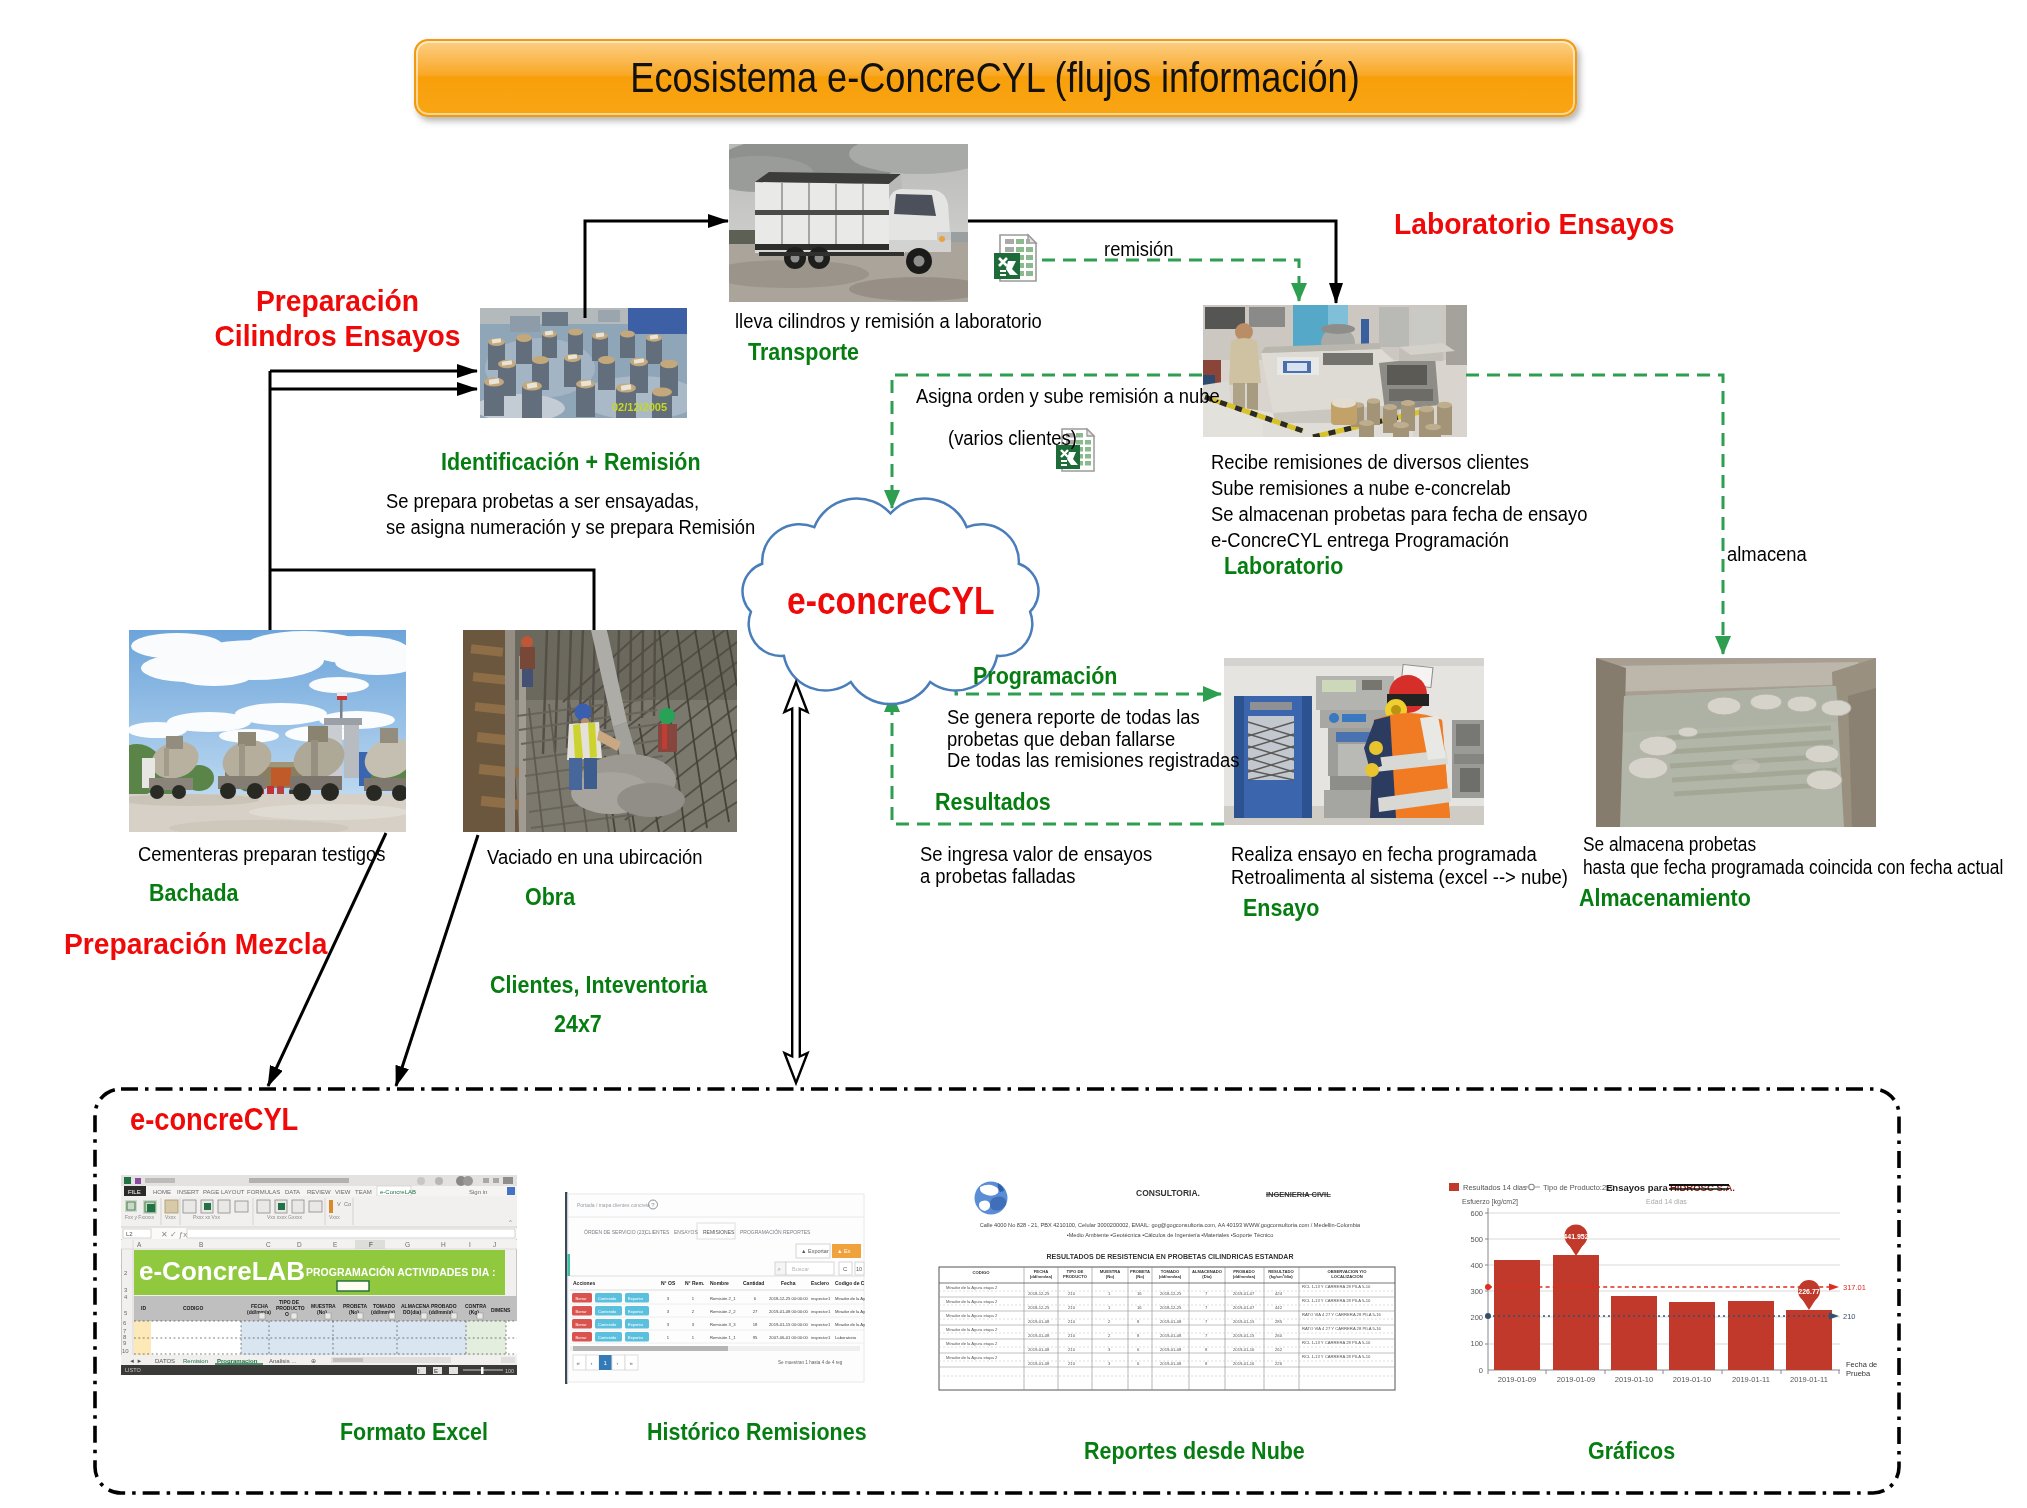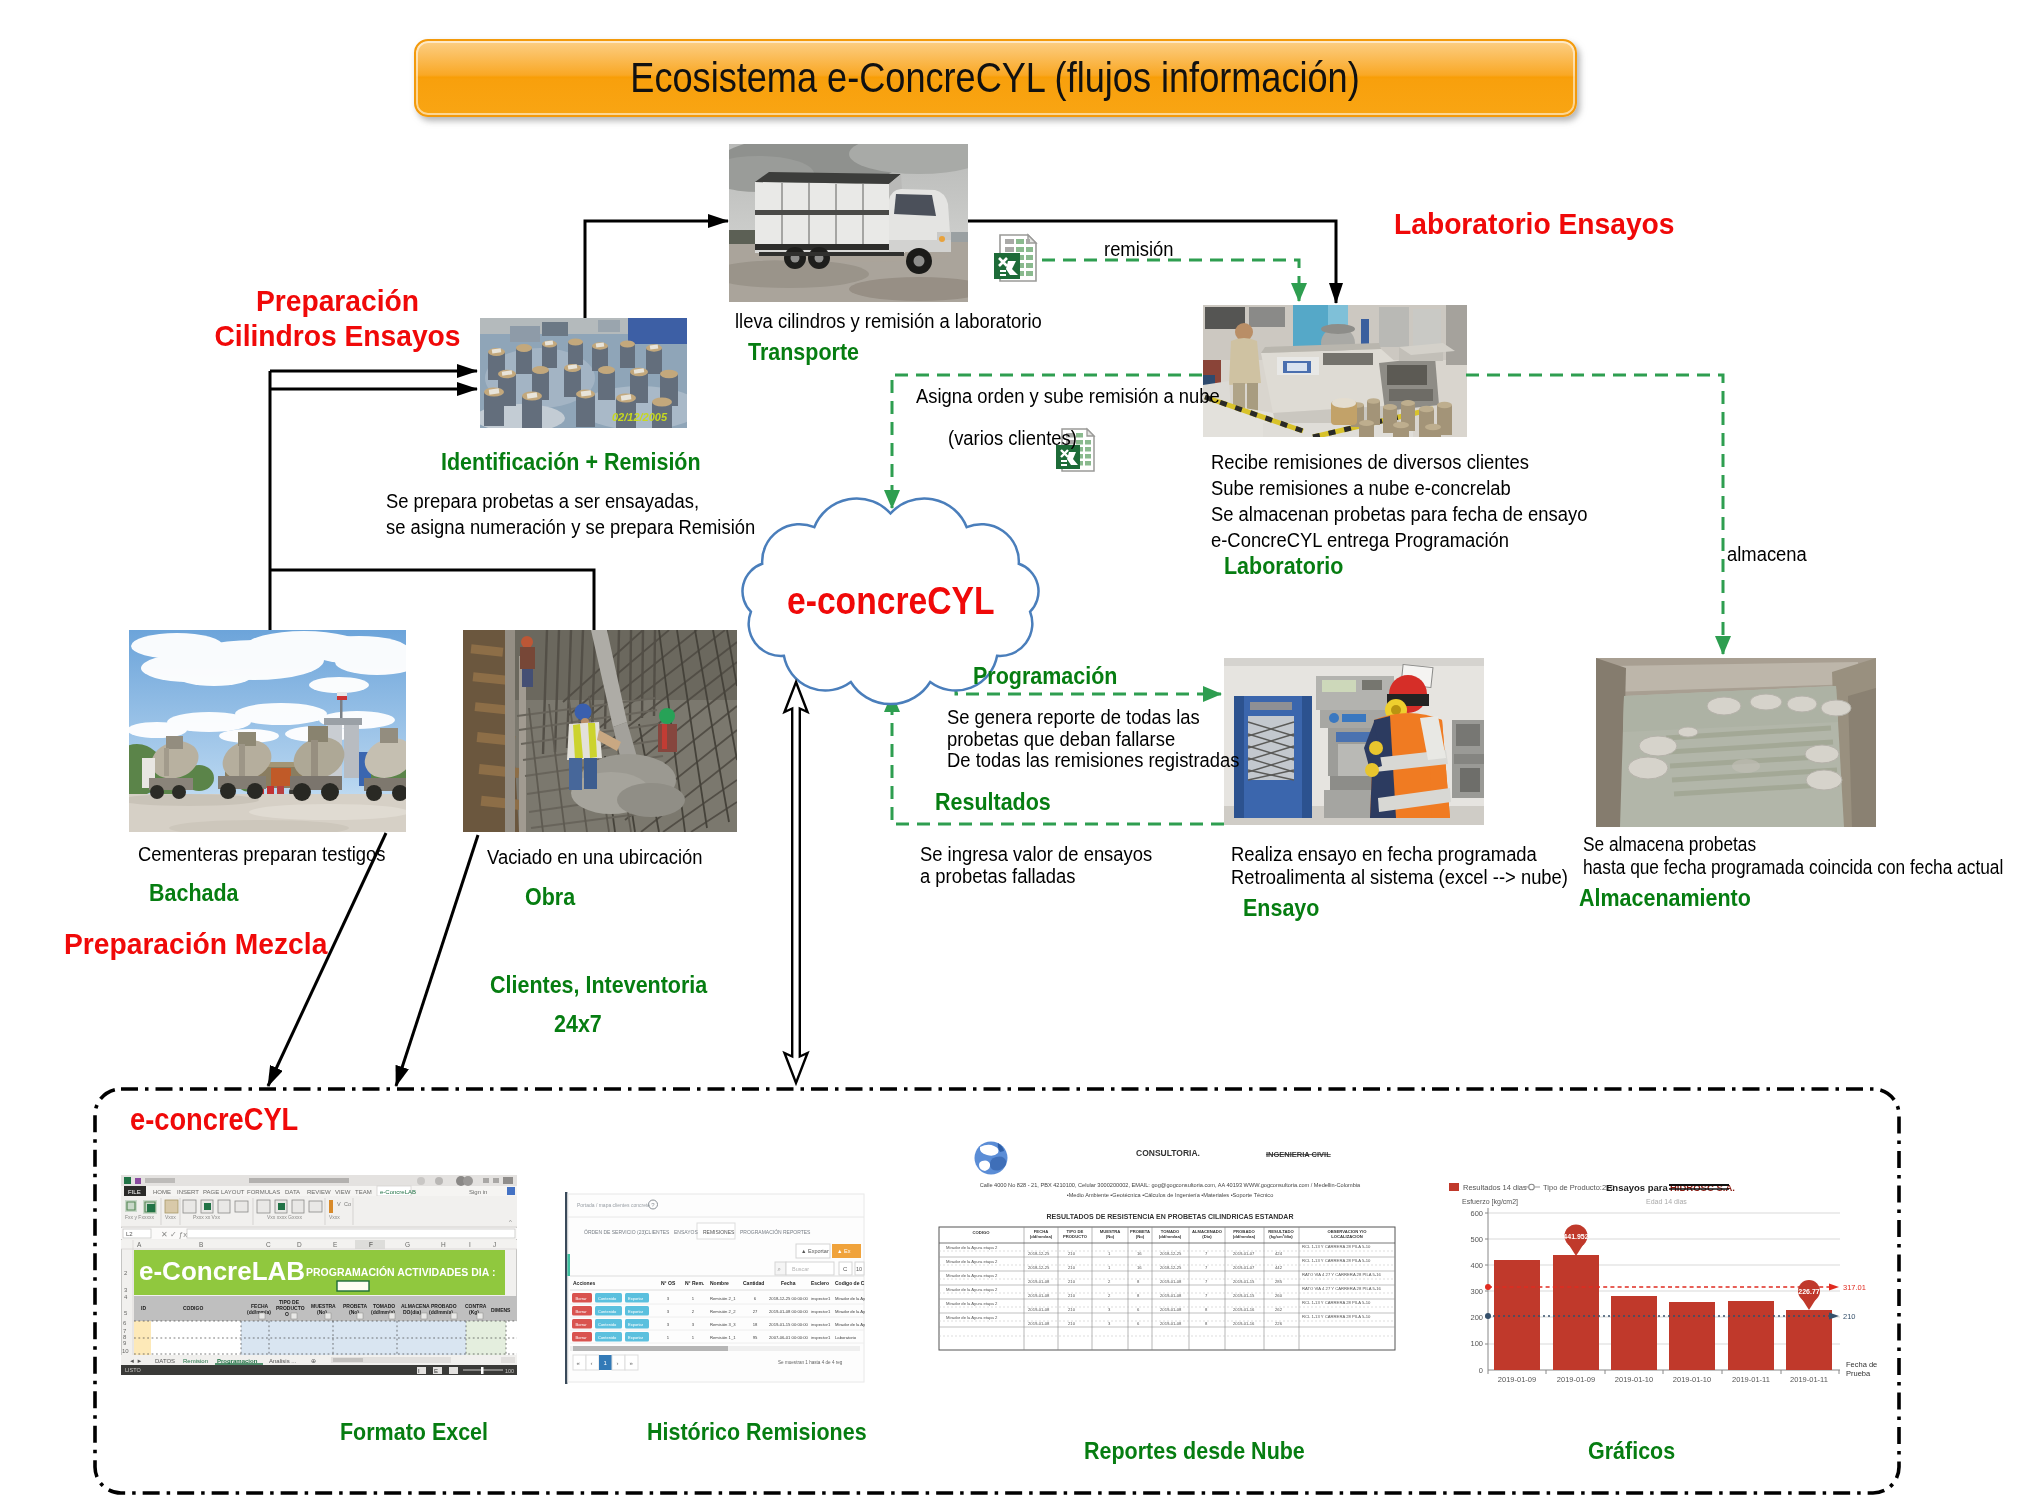--- a/index.html
+++ b/index.html
@@ -65,21 +65,21 @@
 
     <circle cx="66" cy="114" r="11" fill="#1e1e1c"></circle>
         <circle cx="66" cy="114" r="4.5" fill="#8e8e8c"></circle>
     <circle cx="90" cy="114" r="11" fill="#1e1e1c"></circle>
         <circle cx="90" cy="114" r="4.5" fill="#8e8e8c"></circle>
     <circle cx="190" cy="117" r="13" fill="#1b1b19"></circle>
         <circle cx="190" cy="117" r="5.5" fill="#8e8e8c"></circle>
     <rect x="30" y="108" width="145" height="4" fill="#30302e"></rect>
   </svg>
     </div>
-  <div class="ph" id="ph-cyl" style="left:480px;top:318px;width:207px;height:110px;font-style:italic;">
+  <div class="ph" id="ph-cyl" style="left:480px;top:308px;width:207px;height:110px;">
       <svg width="207" height="110" viewBox="0 0 207 110">
     <rect width="207" height="110" fill="#8fa5b8"></rect>
     <rect width="207" height="16" fill="#b4babc"></rect>
     <rect x="148" y="0" width="59" height="26" fill="#3d5fa5"></rect>
     <rect x="30" y="8" width="30" height="16" fill="#8e9ba8"></rect>
     <ellipse cx="60" cy="60" rx="55" ry="30" fill="#a3b4c4"></ellipse>
     <ellipse cx="160" cy="90" rx="60" ry="22" fill="#a9b9c8"></ellipse>
     <ellipse cx="40" cy="100" rx="45" ry="14" fill="#c3ccd4"></ellipse>
     <rect x="62" y="4" width="26" height="14" fill="#6b7885"></rect>
     <rect x="118" y="2" width="22" height="12" fill="#9aa5ae"></rect>
@@ -923,21 +923,21 @@
       <rect x="34" y="163" width="13" height="15" fill="#337ab7"></rect>
           <text x="38.5" y="173" fill="#fff">1</text>
       <rect x="47" y="163" width="13" height="15" fill="#fff" stroke="#ddd"></rect>
           <text x="51.5" y="173">›</text>
       <rect x="60" y="163" width="13" height="15" fill="#fff" stroke="#ddd"></rect>
           <text x="64.5" y="173">»</text>
       <text x="213" y="172" font-size="4.6">Se muestran 1 hasta 4 de 4 reg</text>
     </g>
   </svg>
     </div>
-  <div class="ph" id="sc-rep" style="left:938px;top:1129px;width:463px;height:232px;">
+  <div class="ph" id="sc-rep" style="left:938px;top:1169px;width:463px;height:232px;">
       <svg width="463" height="232" viewBox="0 0 463 232" font-family="Liberation Sans,sans-serif">
     <rect width="463" height="232" fill="#fff"></rect>
 
     <g transform="translate(36,10)">
       <circle cx="17" cy="19" r="16.5" fill="#5b8dd6"></circle>
       <path d="M6,8 Q14,4 20,7 Q26,9 24,14 Q20,18 13,16 Q5,14 6,8Z" fill="#fff"></path>
       <path d="M22,18 Q30,16 32,22 Q33,28 26,31 Q18,33 16,27 Q15,20 22,18Z" fill="#3f6fb8"></path>
       <path d="M8,22 Q14,20 16,25 Q17,30 11,32 Q5,31 5,26 Q5,23 8,22Z" fill="#fff"></path>
       <path d="M24,4 Q29,7 30,12 L26,13 Q23,8 24,4Z" fill="#2f5fa8"></path>
     </g>

